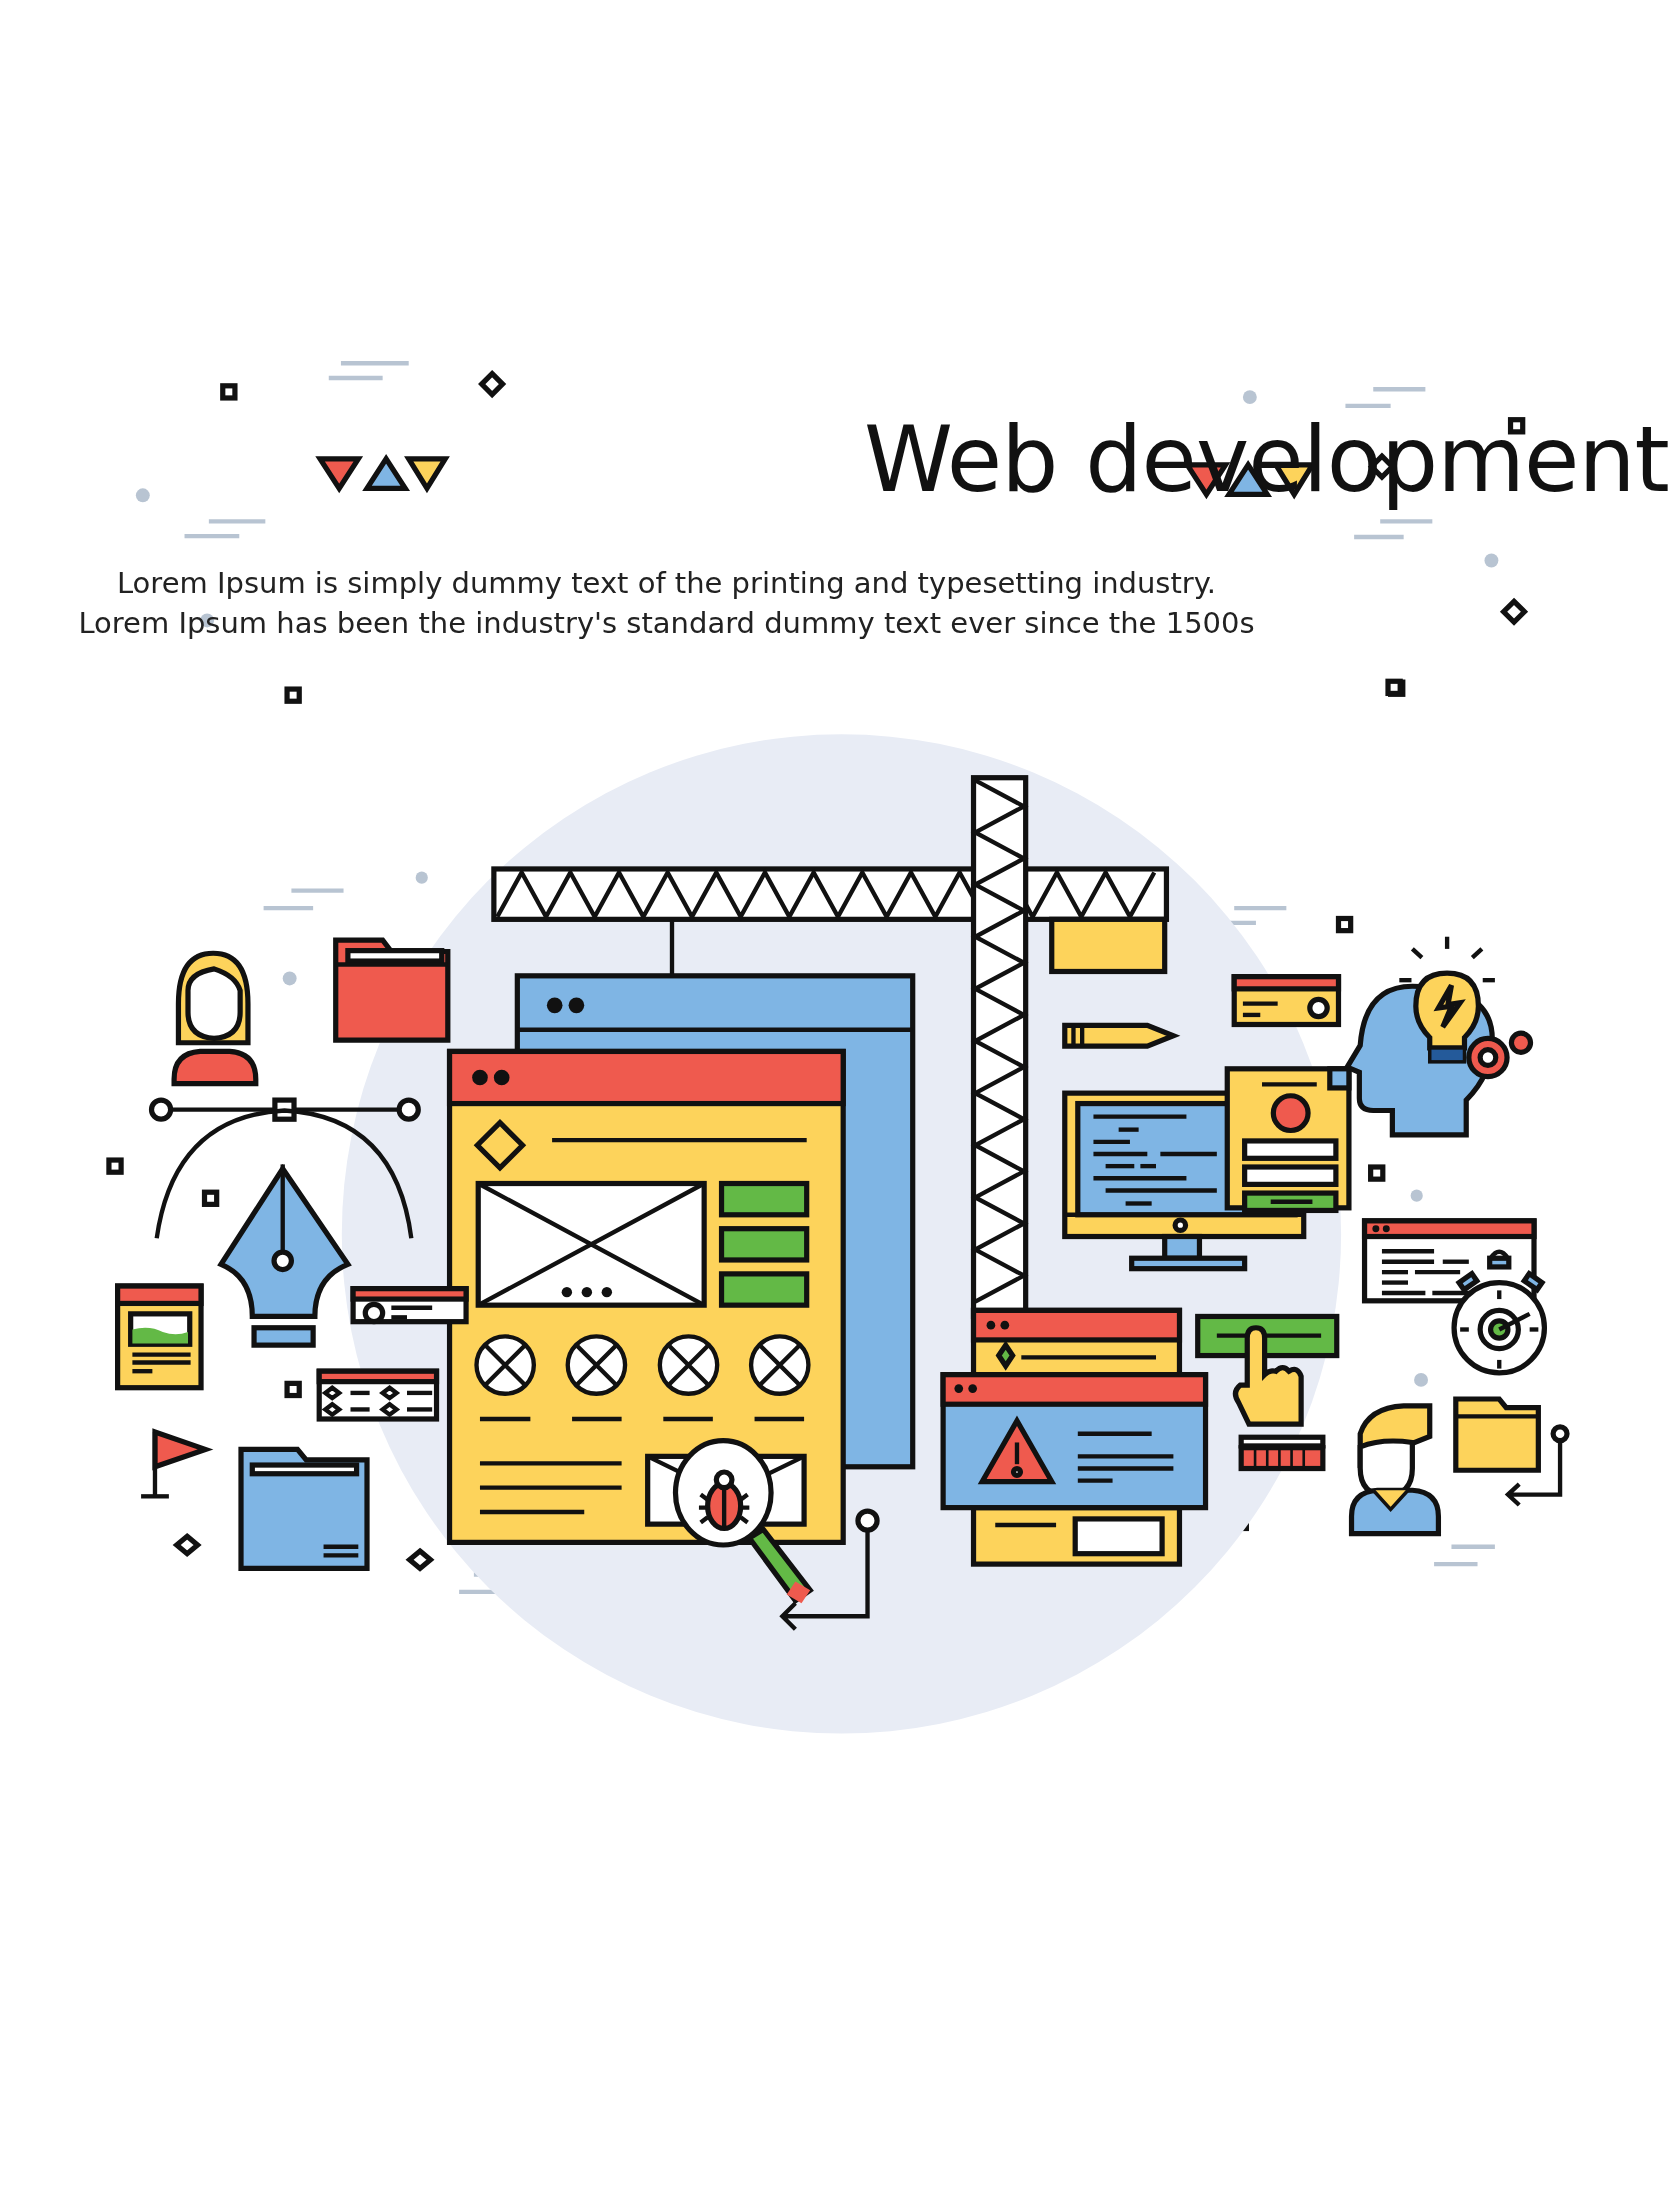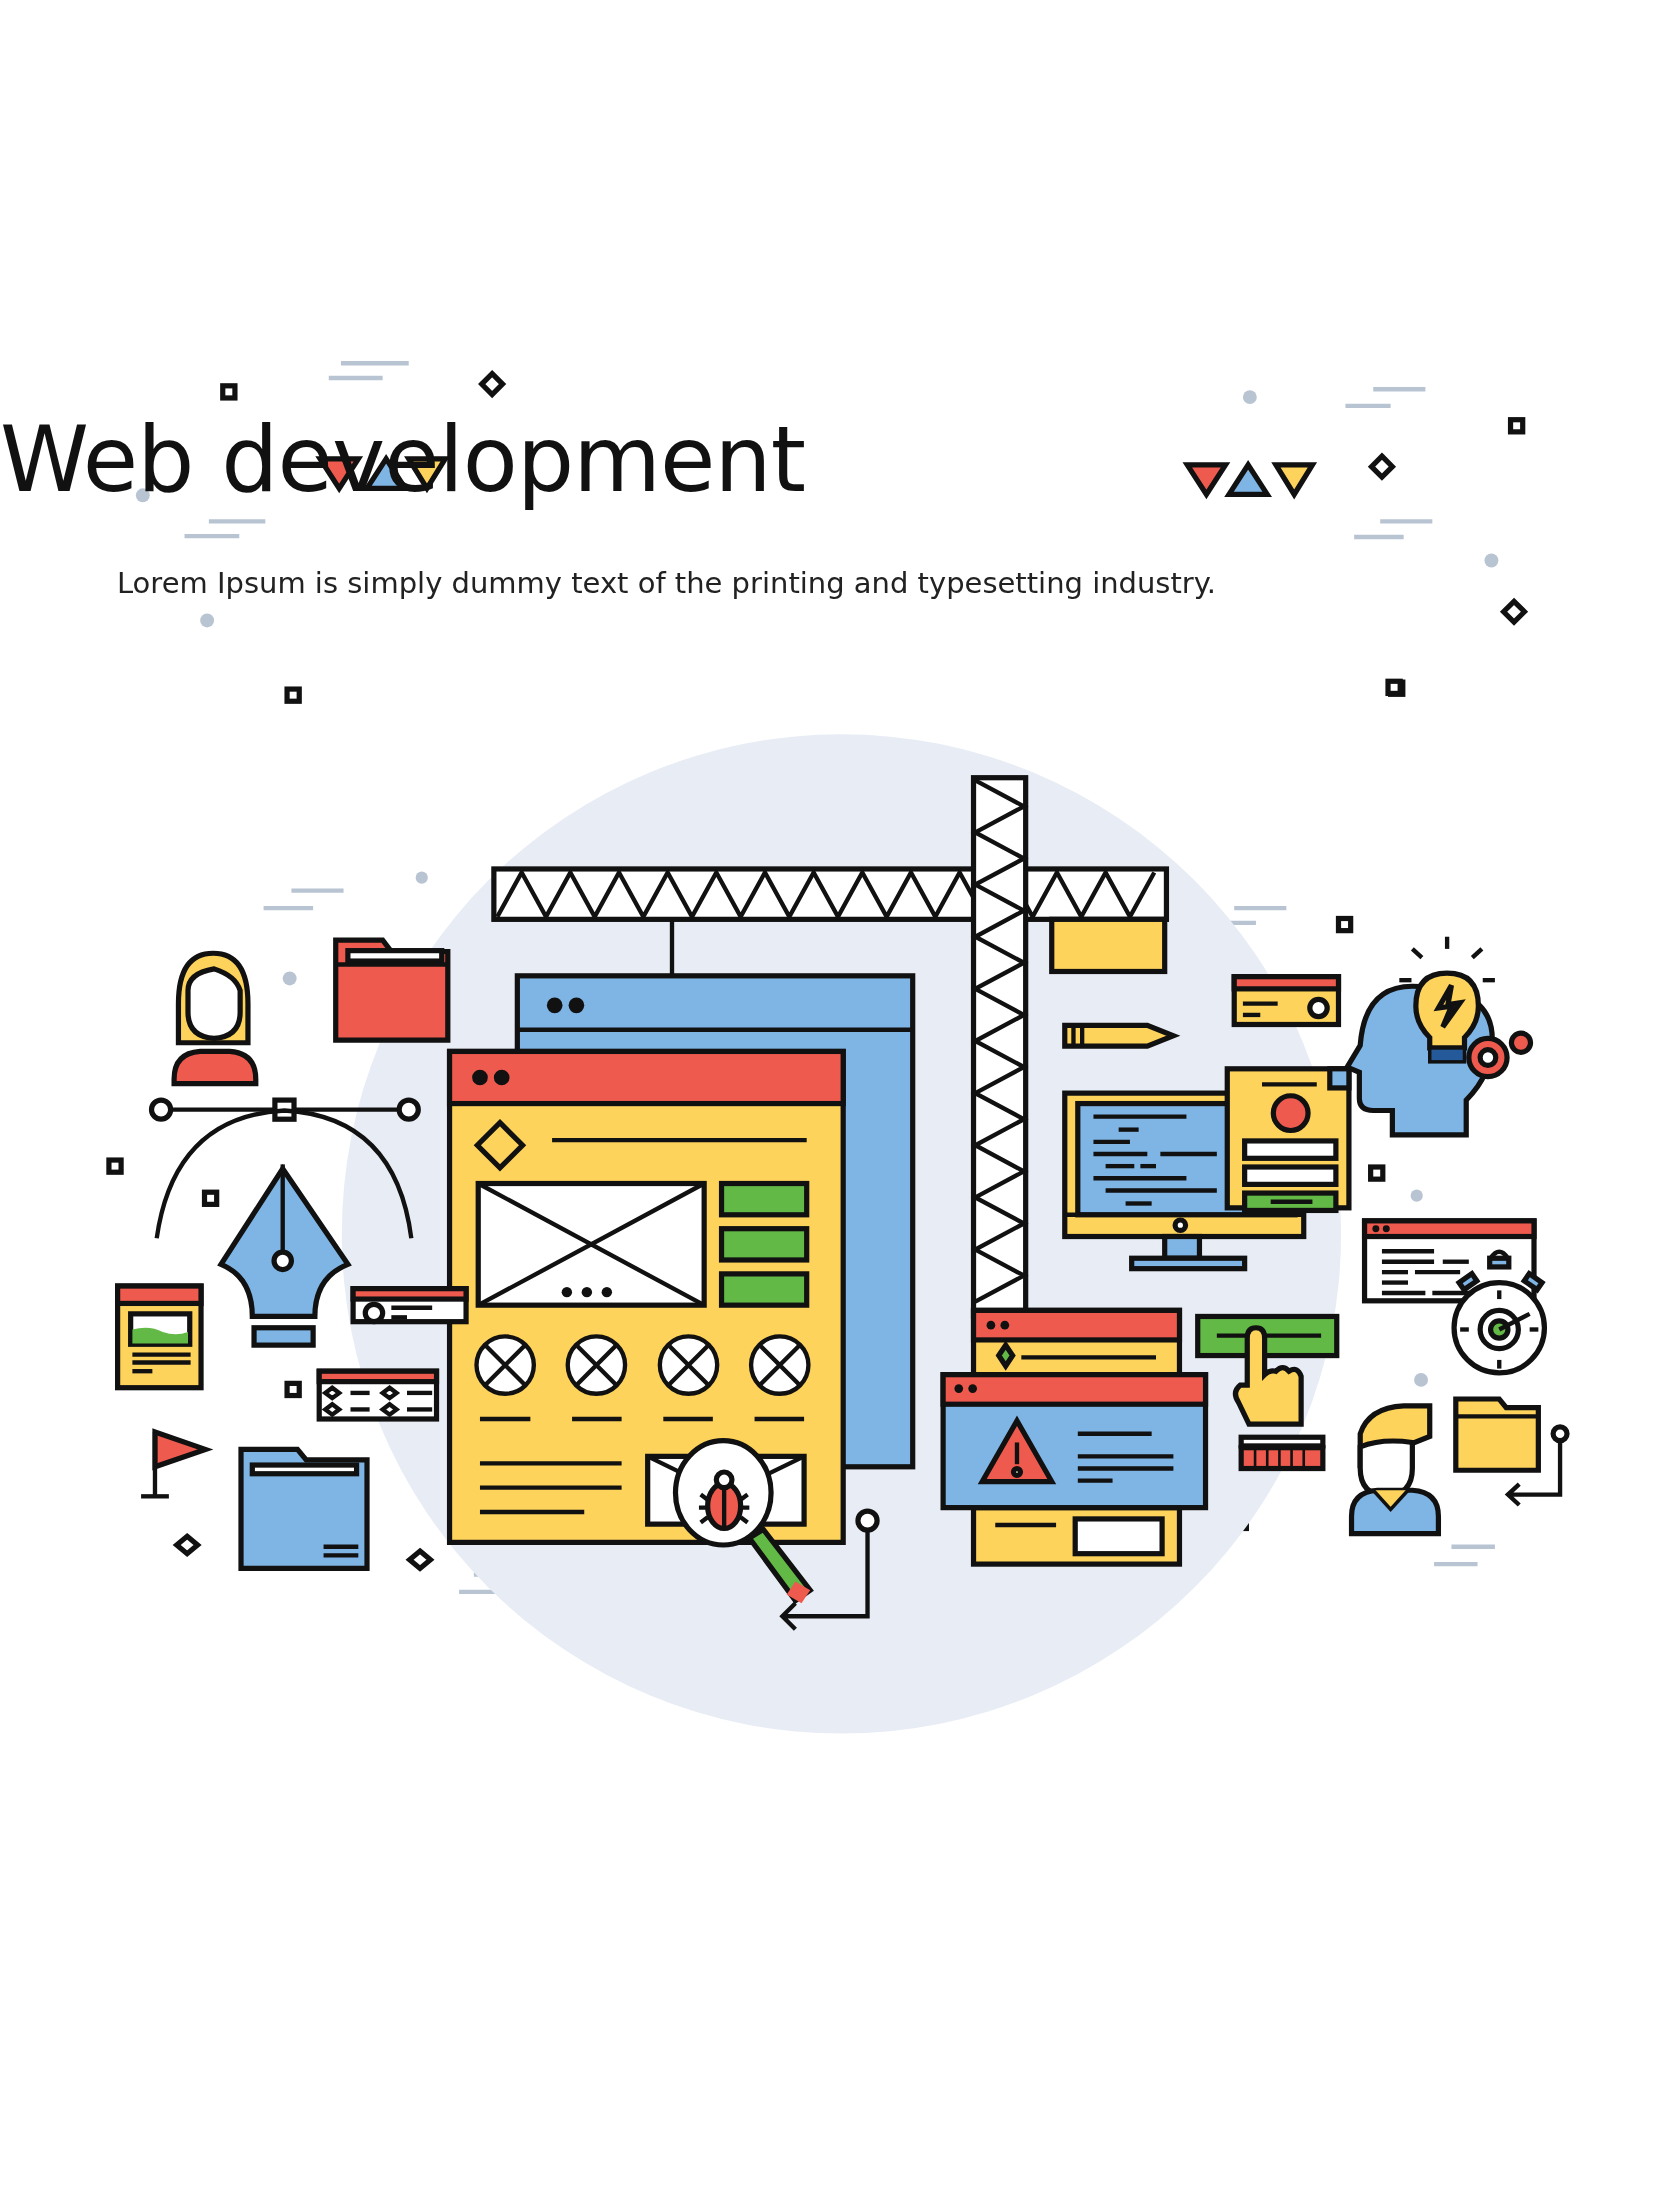--- a/index.html
+++ b/index.html
@@ -1,17 +1,17 @@
 <!DOCTYPE html>
 <html style="font-size:14px"><head>
 <meta charset="utf-8">
 <style>
   html,body{margin:0;padding:0;background:#fff;}
   body{width:1669px;height:2208px;position:relative;overflow:hidden;font-family:"DejaVu Sans","Liberation Sans",sans-serif;}
-  .title{position:absolute;left:0;width:1669px;top:415px;text-align:left;font-size:90px;color:#111;letter-spacing:-0.9px;line-height:1;}
+  .title{position:absolute;left:0;width:1669px;top:415px;text-align:right;font-size:90px;color:#111;letter-spacing:-0.9px;line-height:1;}
   .subtitle{position:absolute;left:0;width:1333px;top:563px;text-align:center;font-size:29px;color:#222;line-height:40px;}
   svg.art{position:absolute;left:0;top:0;}
 </style>
 </head>
 <body>
 
 <svg class="art" width="1669" height="2208" viewBox="0 0 1920 2541" xmlns="http://www.w3.org/2000/svg">
   <defs>
     <style>
       .s{stroke:#111;stroke-width:6;stroke-linejoin:miter;}
@@ -369,14 +369,15 @@
   </g>
   <g>
     <circle cx="1795" cy="1650" r="8" class="s w" stroke-width="3"></circle>
     <path d="M1795 1658 V1720 H1735 M1748 1708 L1735 1720 L1748 1732" class="t" stroke-width="4"></path>
   </g>
 </svg>
 
 <div class="title">Web development</div>
 <div class="subtitle">
   <div>Lorem Ipsum is simply dummy text of the printing and typesetting industry.</div>
+  <div>Lorem Ipsum has been the industry's standard dummy text ever since the 1500s</div>
 </div>
 
 
 </body></html>

